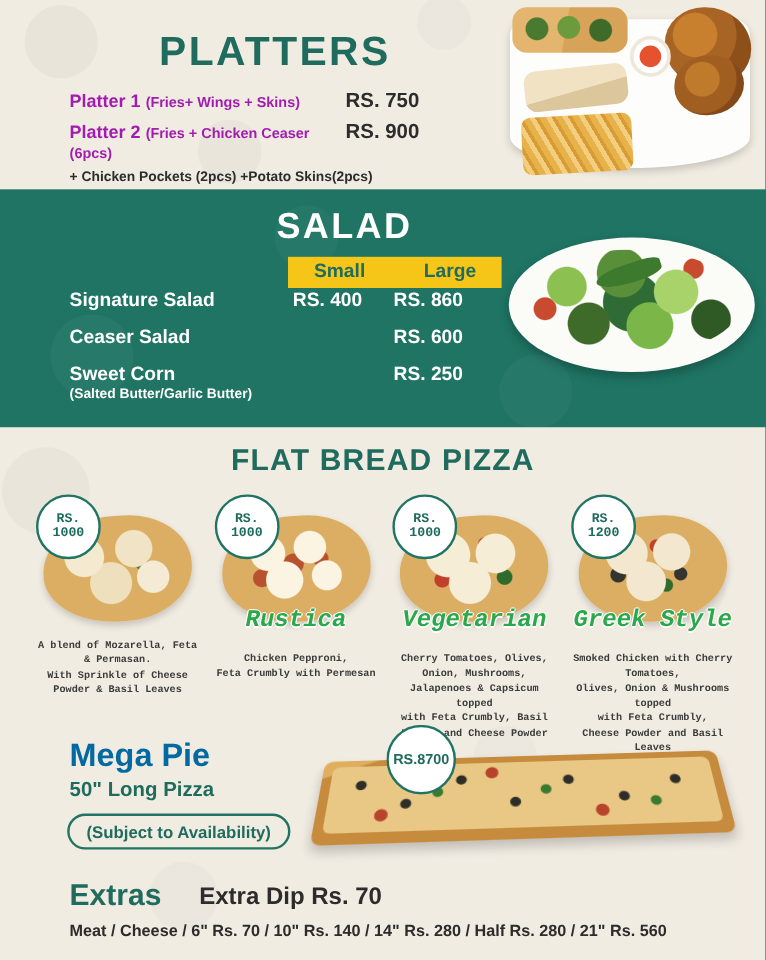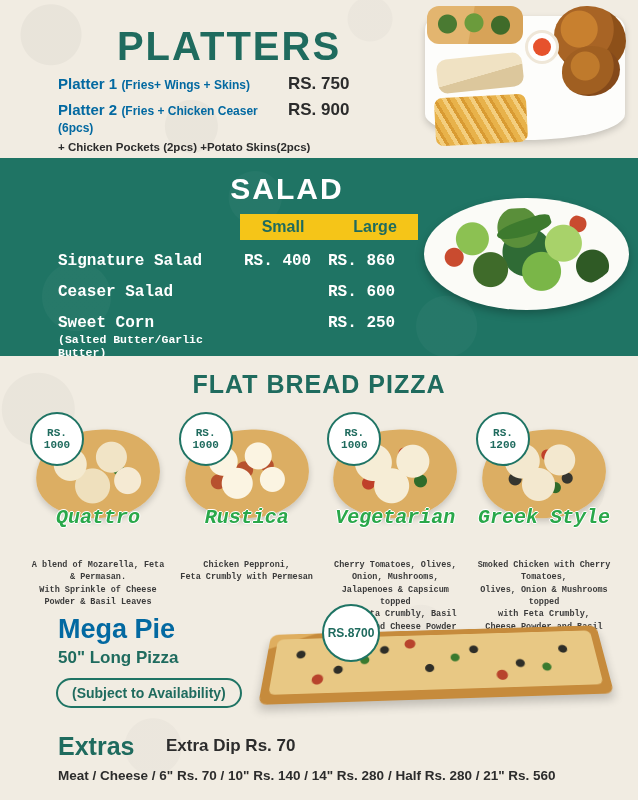--- a/index.html
+++ b/index.html
@@ -29,41 +29,41 @@
       radial-gradient(circle at 8% 22%, rgba(0,0,0,0.035) 0 30px, transparent 31px),
       radial-gradient(circle at 30% 80%, rgba(0,0,0,0.03) 0 26px, transparent 27px),
       radial-gradient(circle at 58% 12%, rgba(0,0,0,0.025) 0 22px, transparent 23px),
       radial-gradient(circle at 80% 60%, rgba(0,0,0,0.03) 0 34px, transparent 35px);
     pointer-events: none;
   }
   .platters-title {
     position: absolute;
     top: 24px; left: 0; right: 0;
     text-align: center;
-    font-size: 40px;
+    font-size: 34px;
     font-weight: bold;
     letter-spacing: 2px;
     color: #1f6b5e;
     padding-right: 180px;
   }
   .platter-rows {
     position: absolute;
     top: 74px; left: 58px;
     width: 330px;
   }
   .platter-row {
     display: flex;
     align-items: baseline;
     margin-bottom: 6px;
   }
   .platter-name {
     width: 230px;
     font-size: 15px;
     font-weight: bold;
-    color: #0369a1;
+    color: #a21caf;
   }
   .platter-name .sub {
     font-size: 12px;
     font-weight: bold;
   }
   .platter-price {
     font-size: 17px;
     font-weight: bold;
     color: #2c2c2c;
   }
@@ -186,23 +186,22 @@
   }
   .size-headers span {
     font-size: 16px;
     font-weight: bold;
     color: #1f6b5e;
     width: 66px;
     text-align: center;
   }
   .salad-rows {
     position: absolute;
-    top: 94px; left: 58px;
+    top: 84px; left: 58px;
     width: 400px;
-    font-family: Liberation Mono, monospace;
   }
   .salad-row {
     display: flex;
     align-items: baseline;
     margin-bottom: 13px;
   }
   .salad-name {
     width: 186px;
     font-size: 16px;
     font-weight: bold;
@@ -370,21 +369,21 @@
     margin-top: -12px;
     font-size: 20px;
     font-style: italic;
     font-weight: bold;
     color: #2aa84a;
     position: relative;
     z-index: 4;
     text-shadow: 0 1px 0 #fff, 1px 0 0 #fff, -1px 0 0 #fff, 0 -1px 0 #fff;
   }
   .pizza-desc {
-    margin-top: 30px;
+    margin-top: 14px;
     font-size: 8.5px;
     font-weight: bold;
     color: #3b3b3b;
     line-height: 1.45;
     padding: 0 4px;
   }
 
   
   .mega {
     position: absolute;
@@ -476,21 +475,21 @@
   .extras-title {
     position: absolute;
     left: 58px; top: 0;
     font-size: 25px;
     font-weight: bold;
     color: #1f6b5e;
   }
   .extras-dip {
     position: absolute;
     left: 166px; top: 4px;
-    font-size: 17px;
+    font-size: 20px;
     font-weight: bold;
     color: #2c2c2c;
   }
   .extras-line {
     position: absolute;
     left: 58px; top: 36px;
     font-size: 13.5px;
     font-weight: bold;
     color: #2c2c2c;
     white-space: nowrap;
@@ -573,21 +572,20 @@
   <section class="pizza">
     <h1 class="pizza-title">FLAT BREAD PIZZA</h1>
 
     <div class="pizza-grid">
 
       <div class="pizza-item">
         <div class="price-bubble">RS. 1000</div>
         <div class="pizza-bread b1">
           <div class="toppings"></div>
         </div>
-        <div class="pizza-name">Quattro</div>
         <div class="pizza-desc">A blend of Mozarella, Feta &amp; Permasan.<br>With Sprinkle of Cheese Powder &amp; Basil Leaves</div>
       </div>
 
       <div class="pizza-item">
         <div class="price-bubble">RS. 1000</div>
         <div class="pizza-bread b2">
           <div class="toppings"></div>
         </div>
         <div class="pizza-name">Rustica</div>
         <div class="pizza-desc">Chicken Pepproni,<br>Feta Crumbly with Permesan</div>

